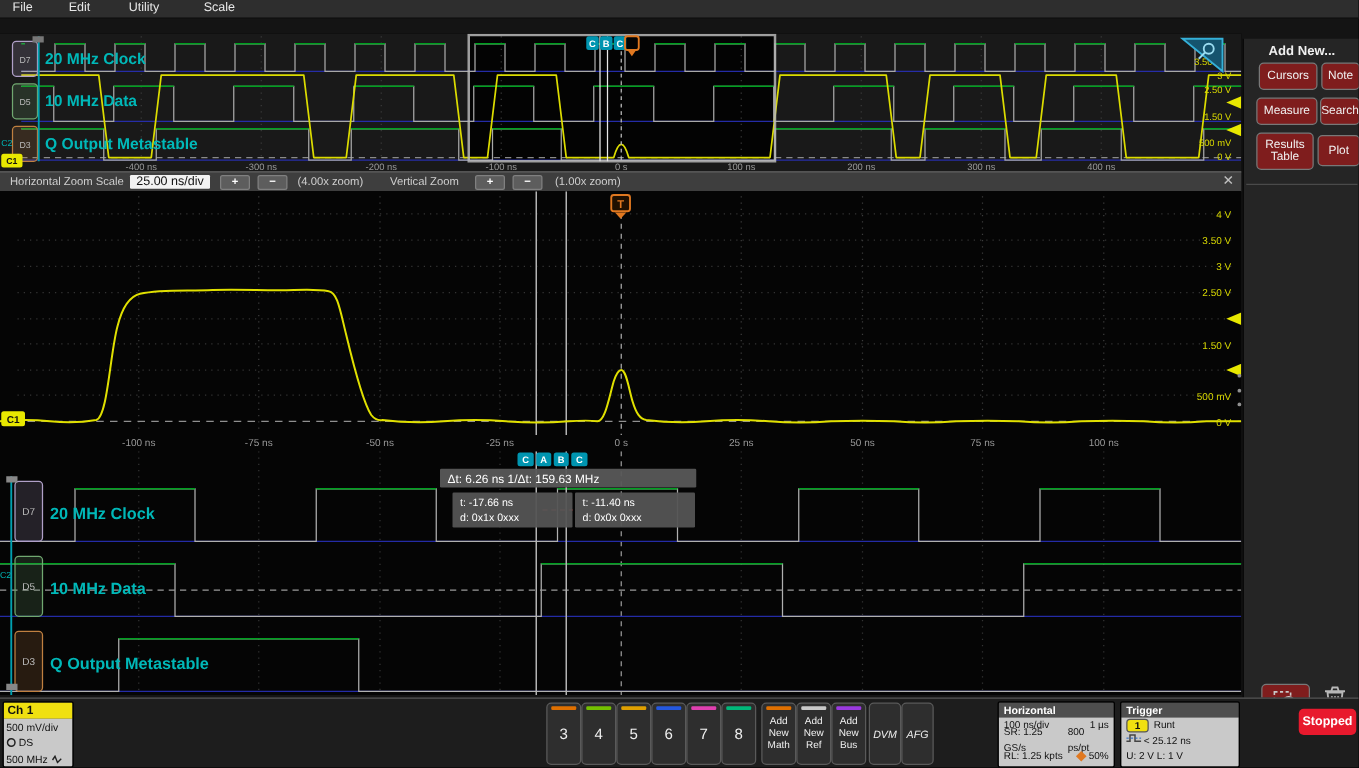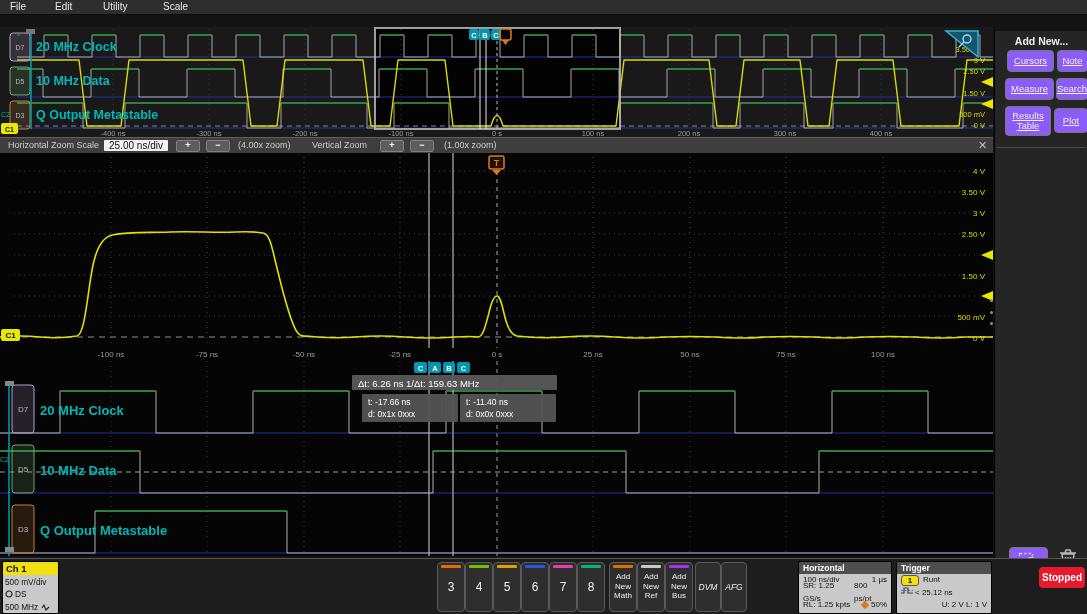--- a/index.html
+++ b/index.html
@@ -19,22 +19,22 @@
        font-size:10px;line-height:11px;text-align:center;border-radius:1px;}
   .zbtn{position:absolute;top:2px;width:22px;height:10px;background:#5d5d5d;border:1px solid #808080;border-radius:2px;
        font-size:9px;line-height:9px;text-align:center;color:#fff;font-weight:bold;}
   #zoom-close{position:absolute;top:0;left:978px;font-size:11px;color:#c0c0c0;line-height:15px;}
   
   svg text{font-family:"Liberation Sans","DejaVu Sans",sans-serif;}
   .view{background:#060606;}
   
   #rightpanel{left:994px;top:15px;width:93px;height:543px;background:#252525;border-left:1px solid #000;margin-top:16px;}
   #rp-title{position:absolute;left:0;top:4px;width:93px;text-align:center;font-size:10.5px;font-weight:bold;color:#f0f0f0;}
-  .rp-btn{position:absolute;background:#8b5cf6;border:1px solid #787878;border-radius:4px;color:#f0f0f0;
-      font-size:9.5px;display:flex;align-items:center;justify-content:center;text-align:center;line-height:10px;text-decoration:underline;}
+  .rp-btn{position:absolute;background:#7f1d1d;border:1px solid #787878;border-radius:4px;color:#f0f0f0;
+      font-size:9.5px;display:flex;align-items:center;justify-content:center;text-align:center;line-height:10px;}
   #rp-divider{position:absolute;left:2px;top:116px;width:89px;height:1px;background:#4a4a4a;}
   #splitter-dots{position:absolute;left:-5px;top:268px;width:4px;height:26px;display:flex;flex-direction:column;justify-content:space-between;}
   #splitter-dots i{width:3px;height:3px;border-radius:50%;background:#909090;}
   
   #bottombar{left:0;top:558px;width:1087px;height:56px;background:#1d1d1d;border-top:1px solid #565656;}
   .chcard{position:absolute;top:2px;width:55px;height:51px;border-radius:2px;overflow:hidden;border:1px solid #000;}
   .chcard .hdr{height:13px;font-size:9.5px;font-weight:bold;line-height:13px;padding-left:3px;}
   .chcard .bdy{background:#c9c9c9;color:#111;height:38px;font-size:8.3px;line-height:12px;padding:1px 2px;}
   .numbtn{position:absolute;top:3px;width:26px;height:48px;background:#2e2e2e;border:1px solid #5a5a5a;border-radius:4px;}
   .numbtn .stripe{position:absolute;left:3px;right:3px;top:2px;height:2.5px;border-radius:1px;}
@@ -403,21 +403,21 @@
             <span class="src-badge">1</span>
             <span>Runt</span>
           </div>
         <div class="prow" style="justify-content:flex-start">
             <span class="ticon"><svg width="12" height="9">
                 <path d="M0,7 H3 V2 H7 V7 H12" stroke="#444" fill="none" stroke-width="1.2"></path>
                 <path d="M0,4.5 H12" stroke="#2060c0" stroke-width="0.8" stroke-dasharray="2 1.5"></path>
               </svg></span>
             <span>&lt; 25.12 ns</span>
           </div>
-        <div class="prow" style="justify-content:flex-end">
+        <div class="prow" style="justify-content:flex-start">
             <span>U: 2 V  L: 1 V</span>
           </div>
       </div>
     </div>
 
     <div id="stopped">Stopped</div>
   </div>
 
 </div>
 

